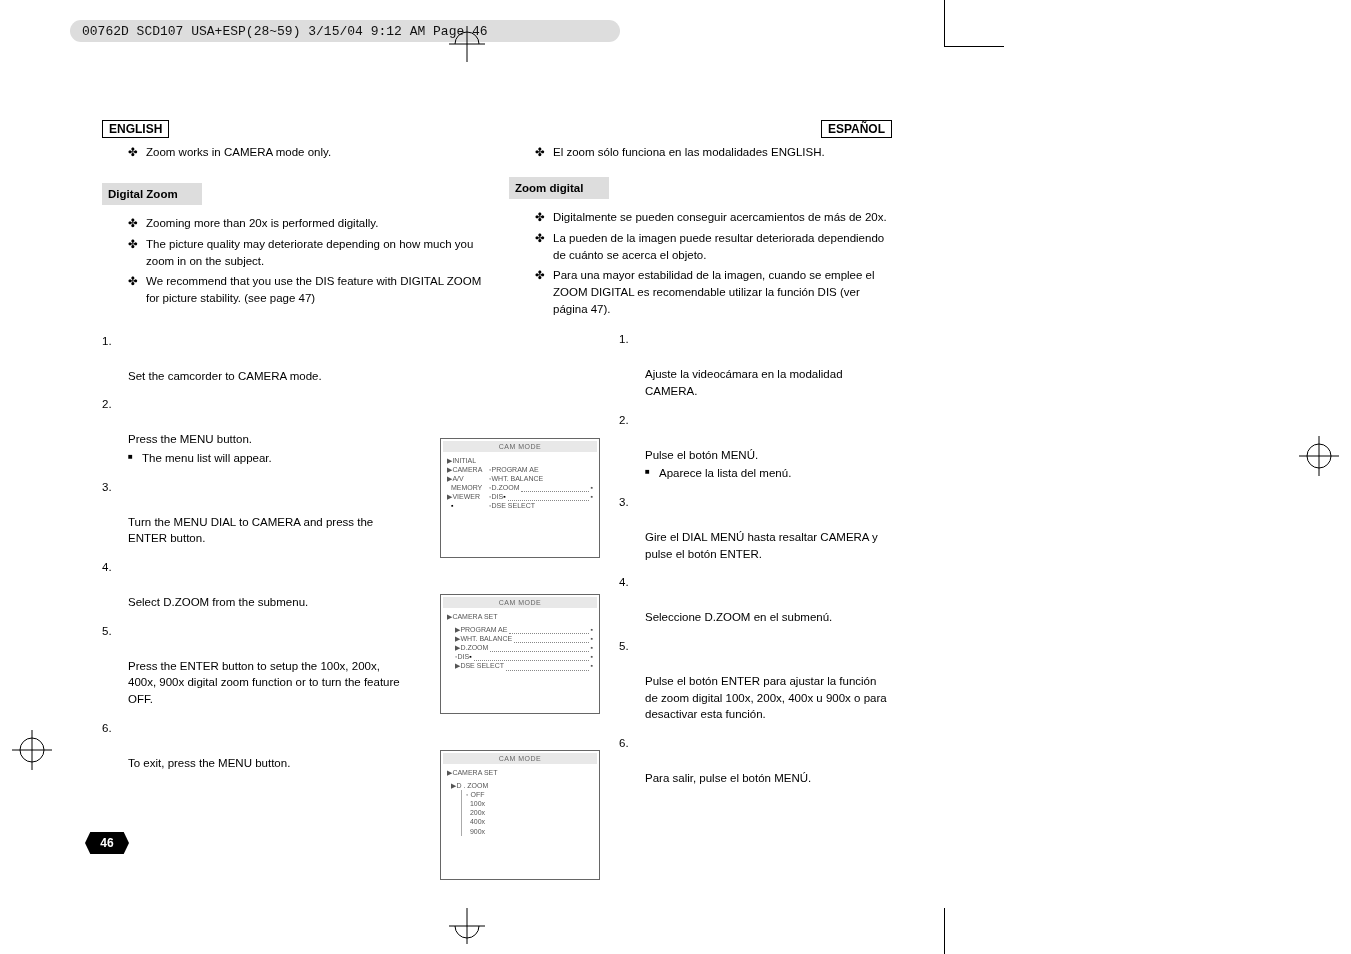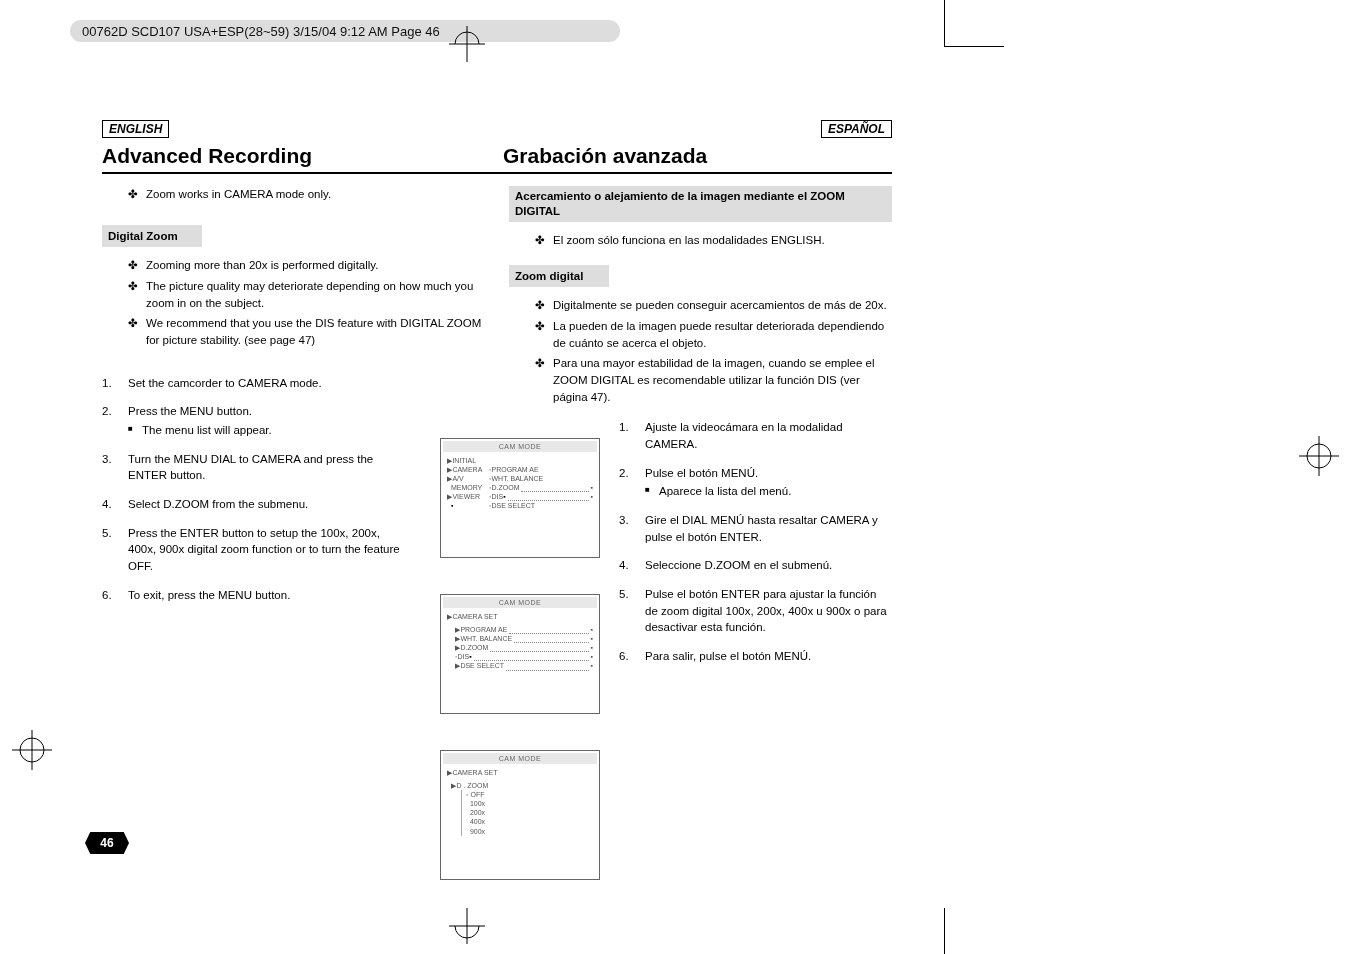--- a/index.html
+++ b/index.html
@@ -19,21 +19,21 @@
     position: absolute;
     top: 20px;
     left: 70px;
     width: 550px;
     height: 22px;
     background: #ddd;
     border-radius: 11px;
     display: flex;
     align-items: center;
     padding-left: 12px;
-    font-family: Liberation Sans, sans-serif;
+    font-family: Liberation Mono, monospace;
     font-size: 13px;
     color: #111;
   }
   .crop-mark {
     position: absolute;
     width: 36px;
     height: 36px;
   }
   .crop-mark svg { width: 100%; height: 100%; }
   .crop-top { top: 26px; left: 449px; }
@@ -41,21 +41,20 @@
   .content {
     position: absolute;
     top: 120px;
     left: 102px;
     width: 790px;
   }
   .lang-pair {
     display: flex;
     justify-content: space-between;
     margin-bottom: 6px;
-    font-style: italic;
   }
   .lang-box {
     border: 1px solid #000;
     padding: 1px 6px;
     font-size: 12px;
     font-weight: bold;
   }
   .titles {
     display: flex;
     border-bottom: 2px solid #000;
@@ -88,21 +87,21 @@
     padding: 3px 6px;
     font-size: 11.5px;
     font-weight: bold;
     margin-bottom: 10px;
   }
   .numbered {
     display: flex;
     margin-bottom: 12px;
   }
   .numbered .num { width: 26px; flex-shrink: 0; }
-  .numbered .txt { flex: 1; }
+  .numbered .txt { flex: 1; margin-top: 35px; }
   .sub-square {
     display: flex;
     margin-left: 26px;
     margin-top: 2px;
   }
   .sub-square .sq { width: 14px; flex-shrink: 0; font-size: 8px; line-height: 1.8; }
   .middle-figs {
     position: absolute;
     top: 438px;
     left: 440px;
@@ -196,24 +195,20 @@
   <div class="trim-v" style="left:944px; top:0; height:46px;"></div>
   <div class="trim-v" style="left:944px; bottom:0; height:46px;"></div>
   <div class="trim-h" style="left:944px; top:46px; width:60px;"></div>
 
   <div class="content">
     <div class="lang-pair">
       <span class="lang-box">ENGLISH</span>
       <span class="lang-box">ESPAÑOL</span>
     </div>
 
-    <div class="titles">
-      <div class="title-left">Advanced Recording</div>
-      <div class="title-right">Grabación avanzada</div>
-    </div>
 
     <div class="columns">
 
       <div class="col-left">
         <div class="bullet">
             <span class="mark">✤</span>
             <span>Zoom works in CAMERA mode only.</span>
           </div>
 
         <div class="section-gap"></div>
@@ -259,21 +254,20 @@
             <span class="num">5.</span>
             <span class="txt">Press the ENTER button to setup the 100x, 200x, 400x, 900x digital zoom function or to turn the feature OFF.</span>
           </div>
         <div class="numbered" style="width:300px;">
             <span class="num">6.</span>
             <span class="txt">To exit, press the MENU button.</span>
           </div>
       </div>
 
       <div class="col-right">
-        <div class="sub-heading" style="line-height:1.3;">Acercamiento o alejamiento de la imagen mediante el ZOOM DIGITAL</div>
         <div class="bullet">
             <span class="mark">✤</span>
             <span>El zoom sólo funciona en las modalidades ENGLISH.</span>
           </div>
 
         <div style="height:12px;"></div>
         <div class="section-heading" style="width:100px;">Zoom digital</div>
         <div class="bullet">
             <span class="mark">✤</span>
             <span>Digitalmente se pueden conseguir acercamientos de más de 20x.</span>

